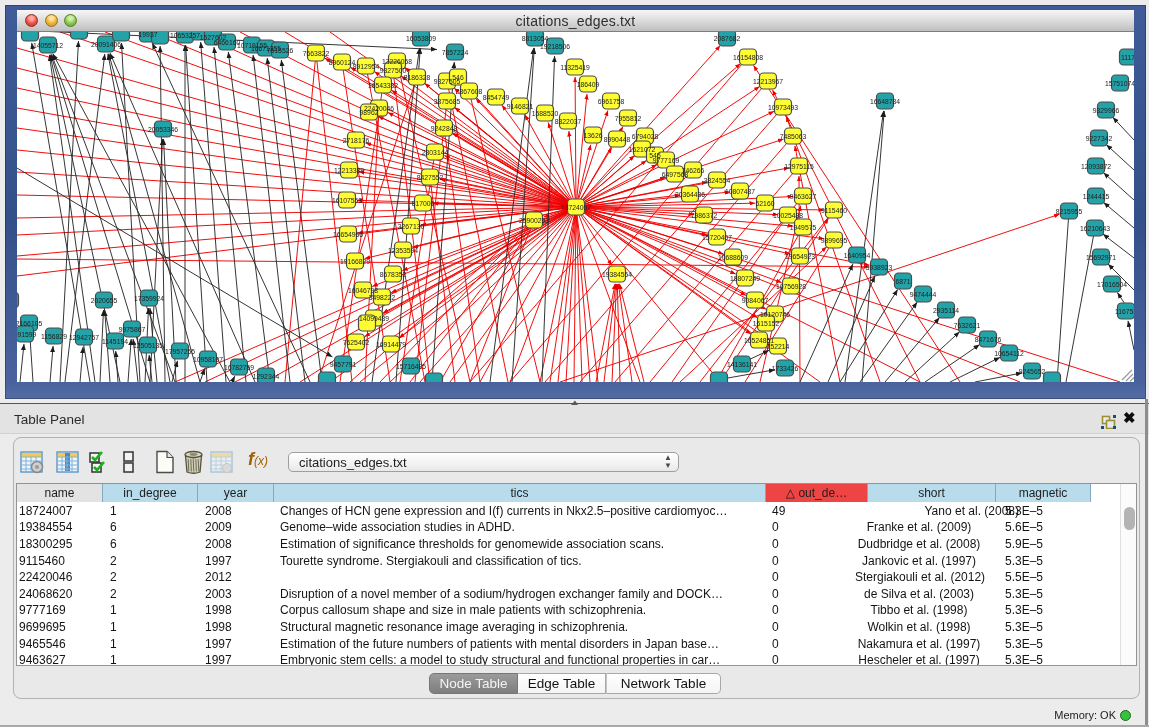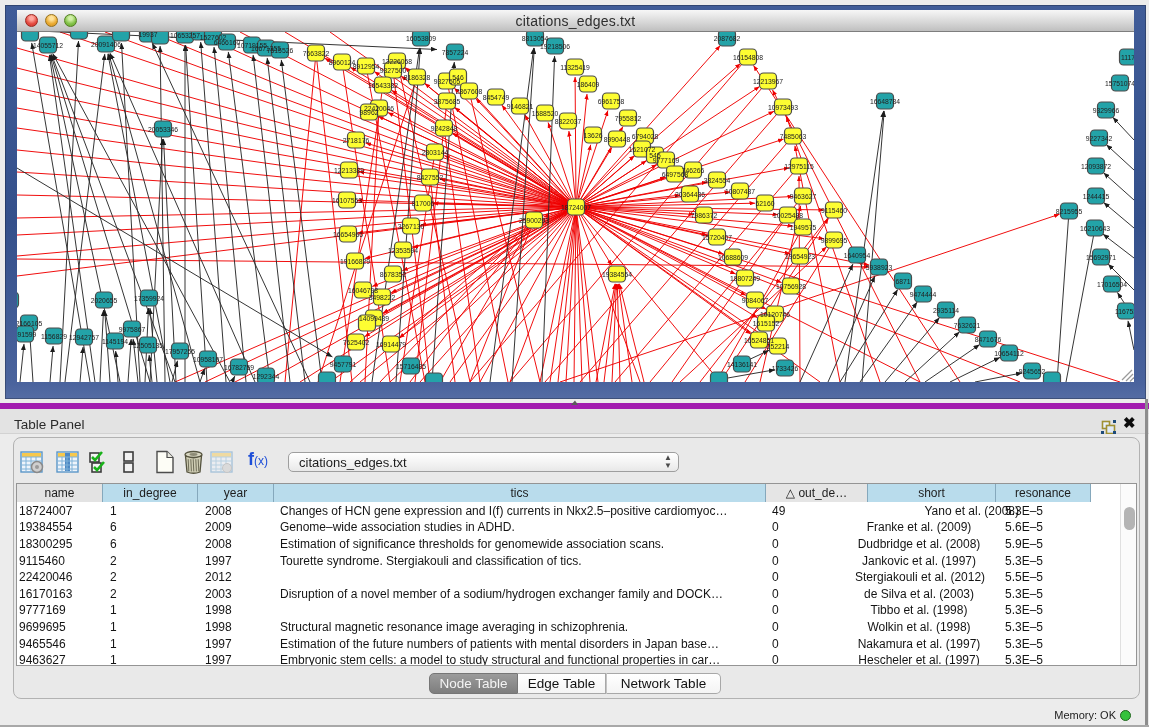--- a/index.html
+++ b/index.html
@@ -11,21 +11,21 @@
   background:linear-gradient(#f7f7f7,#d9d9d9 55%,#bfbfbf);
   border-bottom:1px solid #7e7e7e; }
 #tbar .title { position:absolute; left:0; right:0; top:2.5px; text-align:center;
   font-size:14px; color:#2e2e2e; letter-spacing:.2px; }
 .tl { position:absolute; top:4px; width:13px; height:13px; border-radius:50%; }
 #tl-r { left:8px; background:radial-gradient(circle at 50% 30%, #ffa9a0 18%, #e44a40 60%, #c93a31); border:1px solid #9e2720;}
 #tl-y { left:28px; background:radial-gradient(circle at 50% 30%, #ffe39a 18%, #eaa92f 60%, #d29427); border:1px solid #96711c;}
 #tl-g { left:47px; background:radial-gradient(circle at 50% 30%, #d2f0a8 18%, #81c146 60%, #6aa836); border:1px solid #527e20;}
 #garea { position:absolute; left:12px; top:27px; width:1117px; height:350px; background:#fff; overflow:hidden; }
 #tpbar { position:absolute; left:0; top:403px; width:1149px; height:31px; background:#e3e3e3;
-  border-top:6px solid #a21caf; border-bottom:1px solid #d2d2d2;}
+  border-top:1px solid #a21caf; border-bottom:1px solid #d2d2d2;}
 #tpbar .t { position:absolute; left:14px; top:8px; font-size:13.5px; color:#2b2b2b; }
 #xclose { position:absolute; left:1123px; top:5px; font-size:15px; font-weight:900; color:#0c0c0c; }
 #floatic { position:absolute; left:1101px; top:11px; }
 #panel { position:absolute; left:13px; top:437px; width:1127px; height:262px;
   background:#e9e9e9; border:1px solid #b2b2b2; border-radius:8px; }
 #appright { position:absolute; left:1145px; top:399px; width:3px; height:328px; background:#8d8d8d; }
 #appbot { position:absolute; left:0; top:725px; width:1149px; height:2px; background:#a8a8a8; }
 
 #combo { position:absolute; left:288px; top:452px; width:391px; height:20px;
   background:linear-gradient(#ffffff,#f2f2f2 60%,#e8e8e8); border:1px solid #9e9e9e; border-radius:5px; }
@@ -664,35 +664,35 @@
     <rect x="2" y="3" width="19" height="4" fill="#f7c84c"></rect>
     <line x1="2" y1="7" x2="21" y2="7" stroke="#7fb2d8" stroke-width="1"></line>
     <line x1="2" y1="11" x2="21" y2="11" stroke="#7fb2d8" stroke-width="1"></line>
     <line x1="2" y1="15" x2="21" y2="15" stroke="#7fb2d8" stroke-width="1"></line>
     <line x1="2" y1="19" x2="21" y2="19" stroke="#7fb2d8" stroke-width="1"></line>
     <line x1="6" y1="7" x2="6" y2="21" stroke="#7fb2d8" stroke-width="1"></line>
     <line x1="11" y1="7" x2="11" y2="21" stroke="#7fb2d8" stroke-width="1"></line>
     <line x1="16" y1="7" x2="16" y2="21" stroke="#7fb2d8" stroke-width="1"></line>
     <circle cx="17" cy="18" r="4.5" fill="#c9c9c9" stroke="#9a9a9a"></circle>
   </svg>
-<div class="icon" style="left:248px;top:449px;font-size:16px;color:#1d4ed8;"><span style="font-weight:bold;font-size:18px;">f</span><span style="font-size:12px;">(x)</span></div>
+<div class="icon" style="left:248px;top:449px;font-size:16px;font-style:italic;color:#a16207;"><span style="font-weight:bold;font-size:18px;">f</span><span style="font-size:12px;">(x)</span></div>
 
 <div id="combo">
   <div class="txt">citations_edges.txt</div>
   <div class="st">▲<br>▼</div>
 </div>
 
 <div id="tbl">
   <div class="hc" style="left:0px;width:86px;background:#e3e3e3">name</div>
     <div class="hc" style="left:86px;width:95px;background:#b9dcec">in_degree</div>
     <div class="hc" style="left:181px;width:76px;background:#b9dcec">year</div>
     <div class="hc" style="left:257px;width:492px;background:#b9dcec">tics</div>
-    <div class="hc" style="left:749px;width:102px;background:#e5e5e5">△ out_de…</div>
+    <div class="hc" style="left:749px;width:102px;background:#ef4444">△ out_de…</div>
     <div class="hc" style="left:851px;width:128px;background:#b9dcec">short</div>
-    <div class="hc" style="left:979px;width:95px;background:#b9dcec">resonance</div>
+    <div class="hc" style="left:979px;width:95px;background:#b9dcec">magnetic</div>
   <div class="rowline" style="left:0;top:19.8px;width:1103px;">
       <span style="left:2px">18724007</span>
       <span style="left:93px">1</span>
       <span style="left:188px">2008</span>
       <span style="left:263px">Changes of HCN gene expression and I(f) currents in Nkx2.5–positive cardiomyoc…</span>
       <span style="left:755px">49</span>
       <span style="left:874px;width:128px;text-align:right">Yano et al. (2008)</span>
       <span style="left:988px">5.3E–5</span>
     </div>
     <div class="rowline" style="left:0;top:36.4px;width:1103px;">
@@ -724,32 +724,33 @@
     </div>
     <div class="rowline" style="left:0;top:86.2px;width:1103px;">
       <span style="left:2px">22420046</span>
       <span style="left:93px">2</span>
       <span style="left:188px">2012</span>
       <span style="left:755px">0</span>
       <span style="left:838px;width:128px;text-align:right">Stergiakouli et al. (2012)</span>
       <span style="left:988px">5.5E–5</span>
     </div>
     <div class="rowline" style="left:0;top:102.8px;width:1103px;">
-      <span style="left:2px">16170163</span>
+      <span style="left:2px">24068620</span>
       <span style="left:93px">2</span>
       <span style="left:188px">2003</span>
       <span style="left:263px">Disruption of a novel member of a sodium/hydrogen exchanger family and DOCK…</span>
       <span style="left:755px">0</span>
       <span style="left:838px;width:128px;text-align:center">de Silva et al. (2003)</span>
       <span style="left:988px">5.3E–5</span>
     </div>
     <div class="rowline" style="left:0;top:119.4px;width:1103px;">
       <span style="left:2px">9777169</span>
       <span style="left:93px">1</span>
       <span style="left:188px">1998</span>
+      <span style="left:263px">Corpus callosum shape and size in male patients with schizophrenia.</span>
       <span style="left:755px">0</span>
       <span style="left:838px;width:128px;text-align:center">Tibbo et al. (1998)</span>
       <span style="left:988px">5.3E–5</span>
     </div>
     <div class="rowline" style="left:0;top:136.0px;width:1103px;">
       <span style="left:2px">9699695</span>
       <span style="left:93px">1</span>
       <span style="left:188px">1998</span>
       <span style="left:263px">Structural magnetic resonance image averaging in schizophrenia.</span>
       <span style="left:755px">0</span>

